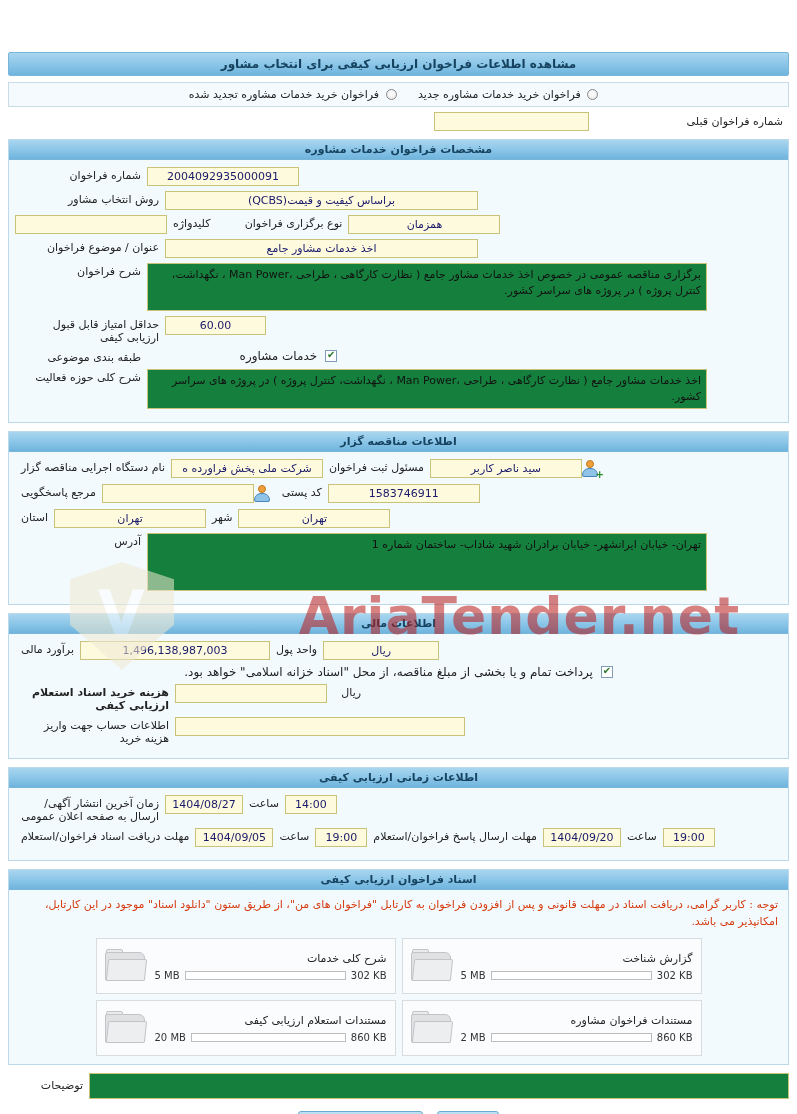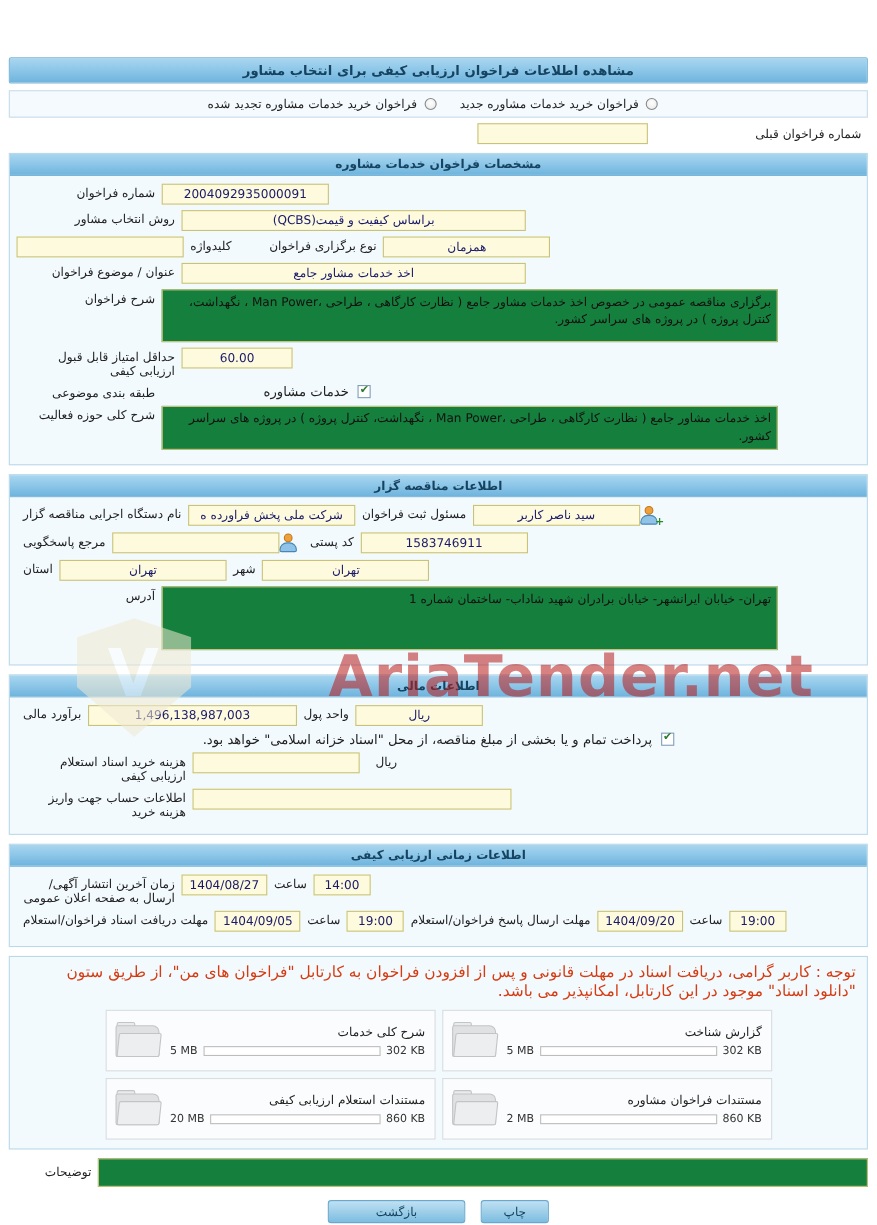--- a/index.html
+++ b/index.html
@@ -115,21 +115,21 @@
     position: absolute; left: 10px; top: 6px;
     width: 104px; height: 108px;
     background: #f0e9d2;
     clip-path: polygon(50% 0%, 100% 16%, 100% 58%, 50% 100%, 0% 58%, 0% 16%);
   }
   .wm-shield::after {
     content: "V"; position: absolute; left: 28px; top: 16px;
     font-size: 60px; color: #fff; font-weight: bold;
   }
   .alert-text {
-    color: #d63a10; font-size: 14px; line-height: 17px;
+    color: #d63a10; font-size: 11px; line-height: 17px;
     padding: 6px 10px 4px 10px; text-align: right;
   }
   .file-grid {
     display: flex; flex-wrap: wrap; justify-content: center;
     padding: 4px 6px 8px 6px; gap: 6px;
   }
   .file-card {
     width: 300px; height: 56px; border: 1px solid #d8dde0;
     background: #fbfcfd; display: flex; align-items: center;
     padding: 4px 8px; gap: 8px;
@@ -303,21 +303,21 @@
       <div class="row" style="justify-content:center;">
         <span class="inline-note">
           <span class="chkbox on"></span>
           <span>پرداخت تمام و یا بخشی از مبلغ مناقصه، از محل "اسناد خزانه اسلامی" خواهد بود.</span>
         </span>
       </div>
 
       <div class="row">
         <span class="lbl" style="width:40px;text-align:right;">ریال</span>
         <span class="fld" style="width:152px;"></span>
-        <span class="lbl" style="width:160px;">هزینه خرید اسناد استعلام ارزیابی کیفی</span>
+        <span class="lbl" style="width:160px;font-weight:bold;">هزینه خرید اسناد استعلام ارزیابی کیفی</span>
       </div>
 
       <div class="row">
         <span class="fld" style="width:290px;"></span>
         <span class="lbl" style="width:160px;">اطلاعات حساب جهت واریز هزینه خرید</span>
       </div>
 
     </div>
   </div>
 
@@ -340,20 +340,21 @@
         <span class="fld" style="width:52px;">19:00</span>
         <span class="lbl" style="width:auto;">ساعت</span>
         <span class="fld" style="width:78px;">1404/09/05</span>
         <span class="lbl" style="width:auto;">مهلت دریافت اسناد فراخوان/استعلام</span>
       </div>
 
     </div>
   </div>
 
   <div class="section">
+    <div class="section-header">اسناد فراخوان ارزیابی کیفی</div>
     <div class="alert-text">توجه : کاربر گرامی، دریافت اسناد در مهلت قانونی و پس از افزودن فراخوان به کارتابل "فراخوان های من"، از طریق ستون "دانلود اسناد" موجود در این کارتابل، امکانپذیر می باشد.</div>
     <div class="file-grid">
 
       <div class="file-card">
         <div class="file-info">
           <div class="file-title">گزارش شناخت</div>
           <div class="bar-wrap">
             <span>5 MB</span>
             <span class="bar-outer">
               <span class="bar-inner" style="width:6%"></span>

